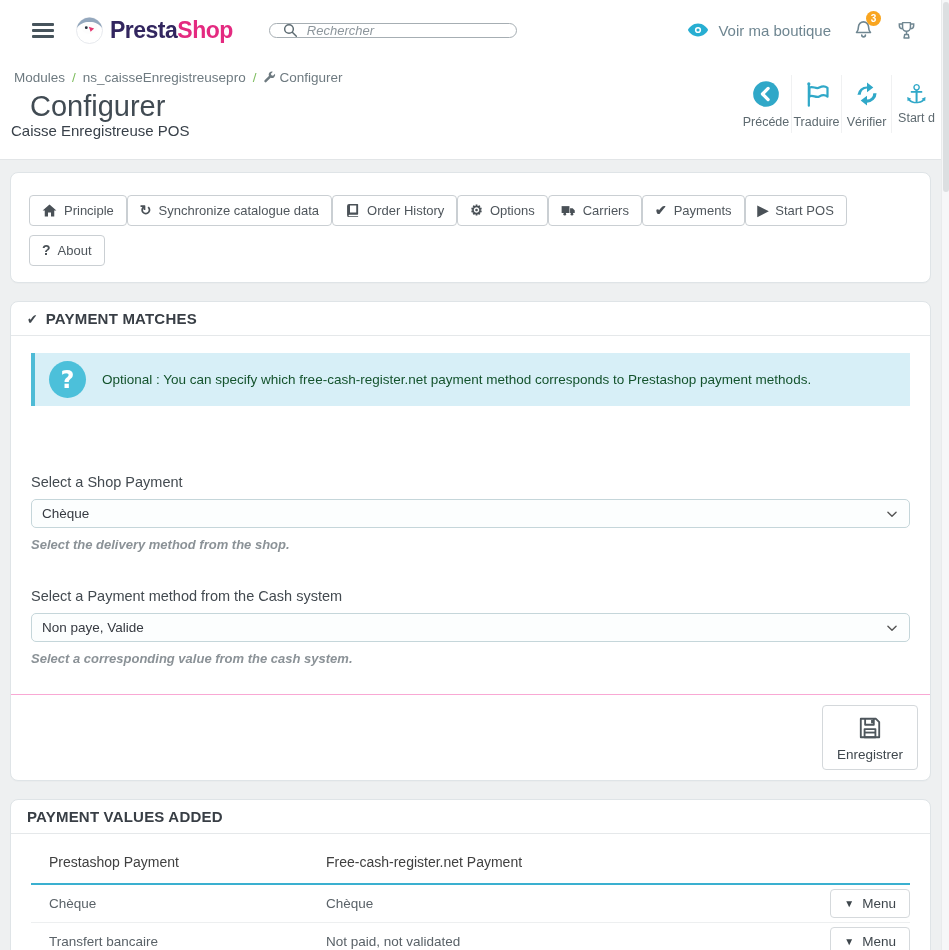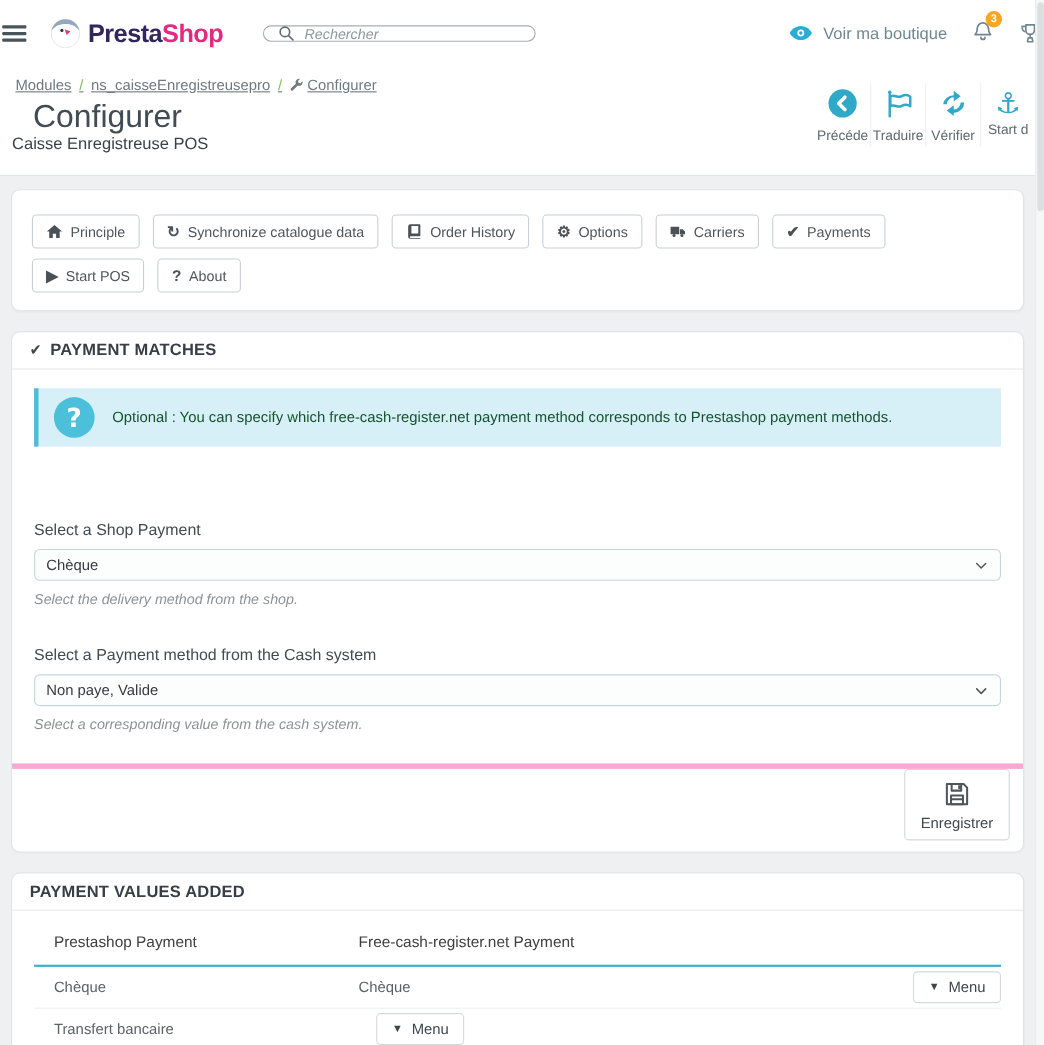--- a/index.html
+++ b/index.html
@@ -5,21 +5,21 @@
   * { margin:0; padding:0; box-sizing:border-box; }
   html,body { width:949px; height:950px; }
   body {
     font-family:"Liberation Sans","DejaVu Sans",sans-serif;
     background:#eef0f1; color:#4f565c; overflow:hidden; position:relative;
   }
 
   
   .navbar {
     height:60px; background:#fff; display:flex; align-items:center;
-    padding:0 2px; position:relative; z-index:3;
+    padding:0 32px; position:relative; z-index:3;
   }
   .burger { width:22px; cursor:pointer; margin-right:22px; }
   .burger span { display:block; height:3px; background:#47545c; margin:3px 0; border-radius:1px; }
   .logo { display:flex; align-items:center; gap:7px; }
   .logo-mark { width:27px; height:27px; }
   .logo-word { font-size:23px; font-weight:bold; letter-spacing:-0.5px; }
   .logo-word .p1 { color:#32265f; }
   .logo-word .p2 { color:#e42a80; }
   .searchbar {
     margin-left:36px; width:248px; height:15px; border:1px solid #a6aeb3;
@@ -38,21 +38,21 @@
   .nav-ico { width:21px; height:21px; color:#6f8691; cursor:pointer; position:relative; }
   .bell-wrap { position:relative; cursor:pointer; }
   .badge {
     position:absolute; top:-7px; right:-7px; min-width:15px; height:15px;
     background:#f9a51f; color:#fff; border-radius:50%; font-size:10px; font-weight:bold;
     display:flex; align-items:center; justify-content:center; padding:0 3px;
   }
 
   
   .page-header { background:#fff; height:100px; position:relative; border-bottom:1px solid #e2e5e7; z-index:2; }
-  .breadcrumb { padding:10px 0 0 14px; font-size:13.5px; color:#6e7a80; display:flex; align-items:flex-end; gap:7px;text-decoration:underline; }
+  .breadcrumb { padding:10px 0 0 14px; font-size:13.5px; color:#6e7a80; display:flex; align-items:flex-end; gap:7px; }
   .breadcrumb .sep { color:#7ebd5f; }
   .breadcrumb .crumb { cursor:pointer; }
   .breadcrumb .wrench { width:13px; height:13px; color:#6e7a80; margin-right:3px; }
   .crumb-last { display:flex; align-items:center; }
   .page-title { font-size:29px; color:#414b53; font-weight:400; margin:6px 0 0 30px; line-height:1.05; }
   .page-subtitle { font-size:15px; color:#39414a; margin:1px 0 0 11px; }
   .hdr-actions {
     position:absolute; top:15px; right:8px; display:flex; width:200px; overflow:hidden;
   }
   .hdr-action {
@@ -73,21 +73,21 @@
     box-shadow:0 1px 1px rgba(0,0,0,0.02);
   }
   .panel-head {
     padding:8px 16px; border-bottom:1px solid #e5e8ea; font-size:15px; color:#383e45;
     font-weight:600; font-stretch:condensed; letter-spacing:0.2px;
     display:flex; align-items:center; gap:8px; text-transform:uppercase;
   }
   .panel-head .ck { font-size:14px; color:#41484e; }
 
   
-  .tabs-panel { padding:22px 18px 16px; display:flex; flex-wrap:wrap; gap:9px 12px; }
+  .tabs-panel { padding:22px 18px 16px; display:flex; flex-wrap:wrap; gap:9px 0; }
   .tab-btn {
     display:inline-flex; align-items:center; gap:7px; background:#fff;
     border:1px solid #cacfd3; border-radius:4px; padding:6px 12px; font-size:13px;
     color:#4f565c; cursor:pointer; line-height:17px;
   }
   .tab-btn .ti { width:15px; height:15px; color:#4a5157; flex:0 0 auto; }
   .tab-btn .tg { font-size:14px; line-height:15px; color:#4a5157; font-weight:bold; }
 
   
   .pm-body { padding:0 20px; }
@@ -103,23 +103,23 @@
   .alert-text { font-size:13.5px; color:#14532d; }
   .form-group-label { margin-top:68px; font-size:14.5px; color:#434a50; }
   .form-group-label.second { margin-top:36px; }
   .select-box {
     margin-top:9px; height:29px; background:#fcfefe; border:1px solid #c5d6da;
     border-radius:5px; display:flex; align-items:center; padding:0 10px; cursor:pointer;
     width:890px; max-width:100%;
   }
   .select-box .sv { font-size:13.5px; color:#363a41; }
   .select-box .chev { margin-left:auto; width:14px; height:14px; color:#555; }
-  .help-text { margin-top:9px; font-size:13px; font-style:italic; color:#8b9297; }
+  .help-text { margin-top:9px; font-size:13px; font-style:italic; color:#8b9297;font-weight:bold; }
   .pm-footer {
-    margin-top:28px; border-top:5px solid #f9a8d4; padding:0 12px 10px; text-align:right;
+    margin-top:28px; border-top:1px solid #f9a8d4; padding:10px 12px 10px; text-align:right;
     overflow:hidden;
   }
   .save-btn {
     display:inline-block; background:#fff; border:1px solid #d4d8db; border-radius:4px;
     padding:9px 14px 7px; cursor:pointer; text-align:center; min-width:80px;
   }
   .save-btn .si { width:26px; height:26px; color:#4e565c; display:inline-block; }
   .save-btn .sl { display:block; font-size:13.5px; color:#3f474d; margin-top:3px; }
 
   
@@ -357,20 +357,21 @@
           <div class="c2">Chèque</div>
           <div class="c3">
             <button class="menu-btn">
               <span class="caret">▼</span>
               <span>Menu</span>
             </button>
           </div>
         </div>
         <div class="tbl-row">
           <div class="c1">Transfert bancaire</div>
+          <div class="c2">Not paid, not validated</div>
           <div class="c3">
             <button class="menu-btn">
               <span class="caret">▼</span>
               <span>Menu</span>
             </button>
           </div>
         </div>
       </div>
     </div>
   </div>

